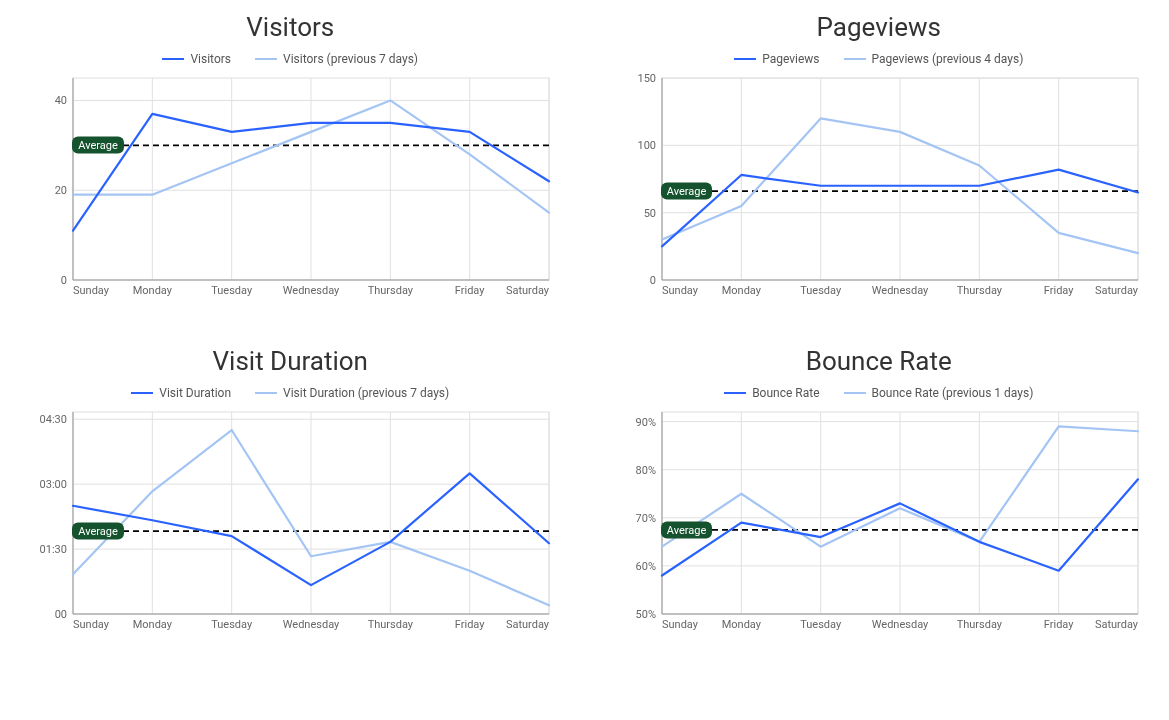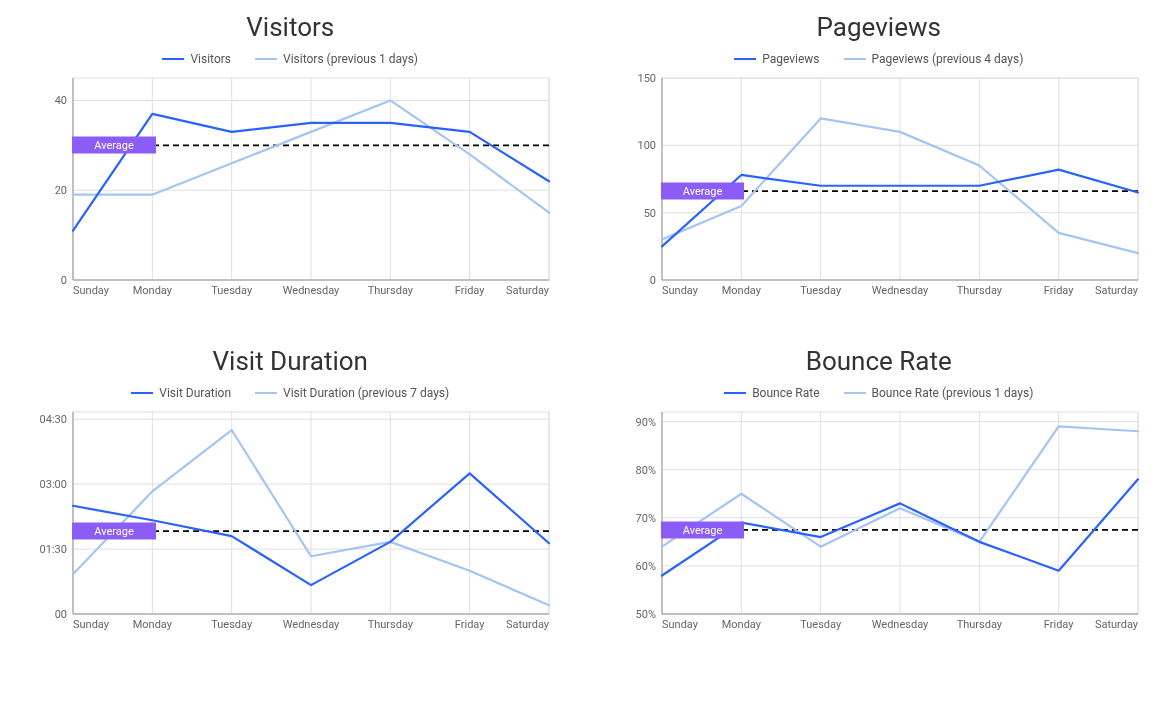--- a/index.html
+++ b/index.html
@@ -43,43 +43,43 @@
   }
   .chart-box {
     width: 530px;
     height: 230px;
     position: relative;
   }
   .chart-box svg { width: 100%; height: 100%; overflow: visible; }
   .avg-badge {
     position: absolute;
     left: 47px;
-    background: #8b5cf6;
+    background: #14532d;
     color: #fff;
     font-size: 11px;
-    padding: 2px 22px;
-    border-radius: 0;
+    padding: 2px 6px;
+    border-radius: 6px;
     transform: translateY(-50%);
   }
 </style>
 </head>
 <body>
 
 <div class="dashboard">
 
   <div class="chart-card">
     <div class="chart-title">Visitors</div>
     <div class="legend">
       <div class="legend-item">
         <span class="legend-swatch" style="border-color:#2962ff"></span>
         <span>Visitors</span>
       </div>
       <div class="legend-item">
         <span class="legend-swatch" style="border-color:#a4c5f4"></span>
-        <span>Visitors (previous 1 days)</span>
+        <span>Visitors (previous 7 days)</span>
       </div>
     </div>
     <div class="chart-box"><svg viewBox="0 0 530 230">
           <line x1="48" y1="208" x2="524" y2="208" stroke="#e0e0e0" stroke-width="1"></line>
           <text x="42" y="212" text-anchor="end" font-size="11" fill="#666">0</text>
           <line x1="48" y1="118.22222222222223" x2="524" y2="118.22222222222223" stroke="#e0e0e0" stroke-width="1"></line>
           <text x="42" y="122.22222222222223" text-anchor="end" font-size="11" fill="#666">20</text>
           <line x1="48" y1="28.444444444444457" x2="524" y2="28.444444444444457" stroke="#e0e0e0" stroke-width="1"></line>
           <text x="42" y="32.44444444444446" text-anchor="end" font-size="11" fill="#666">40</text>
           <line x1="48" y1="6" x2="48" y2="208" stroke="#e0e0e0" stroke-width="1"></line>

